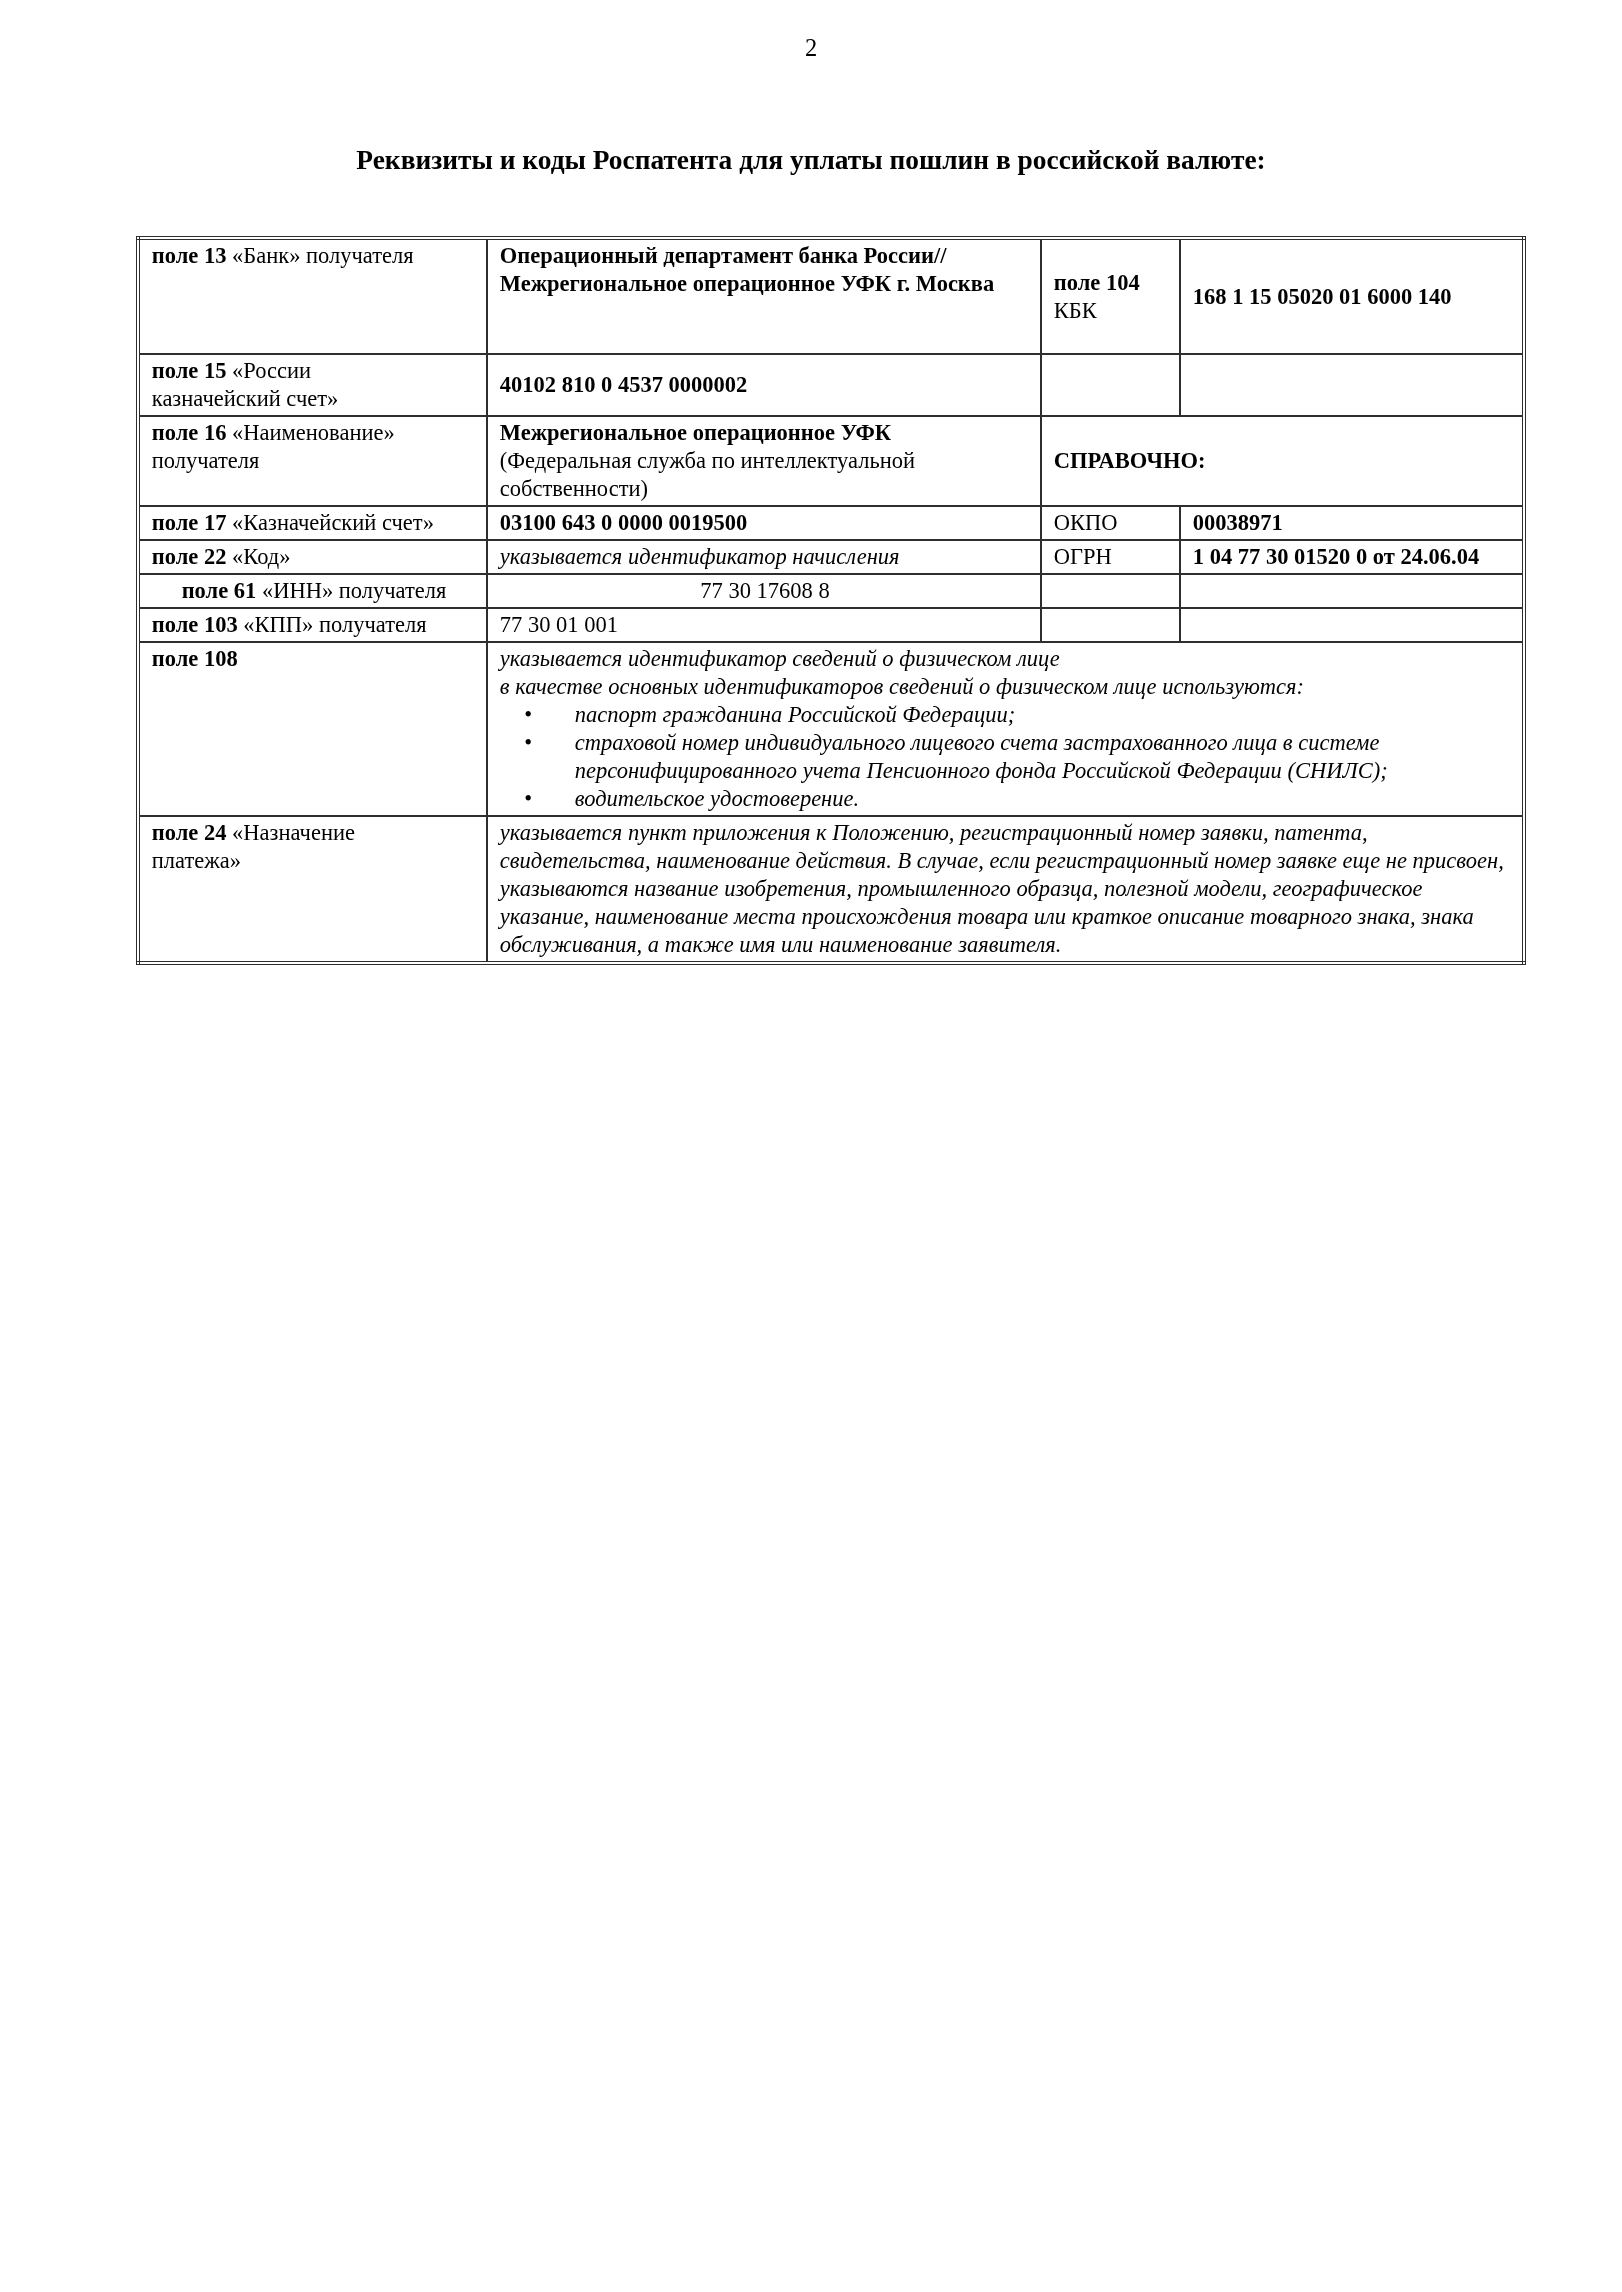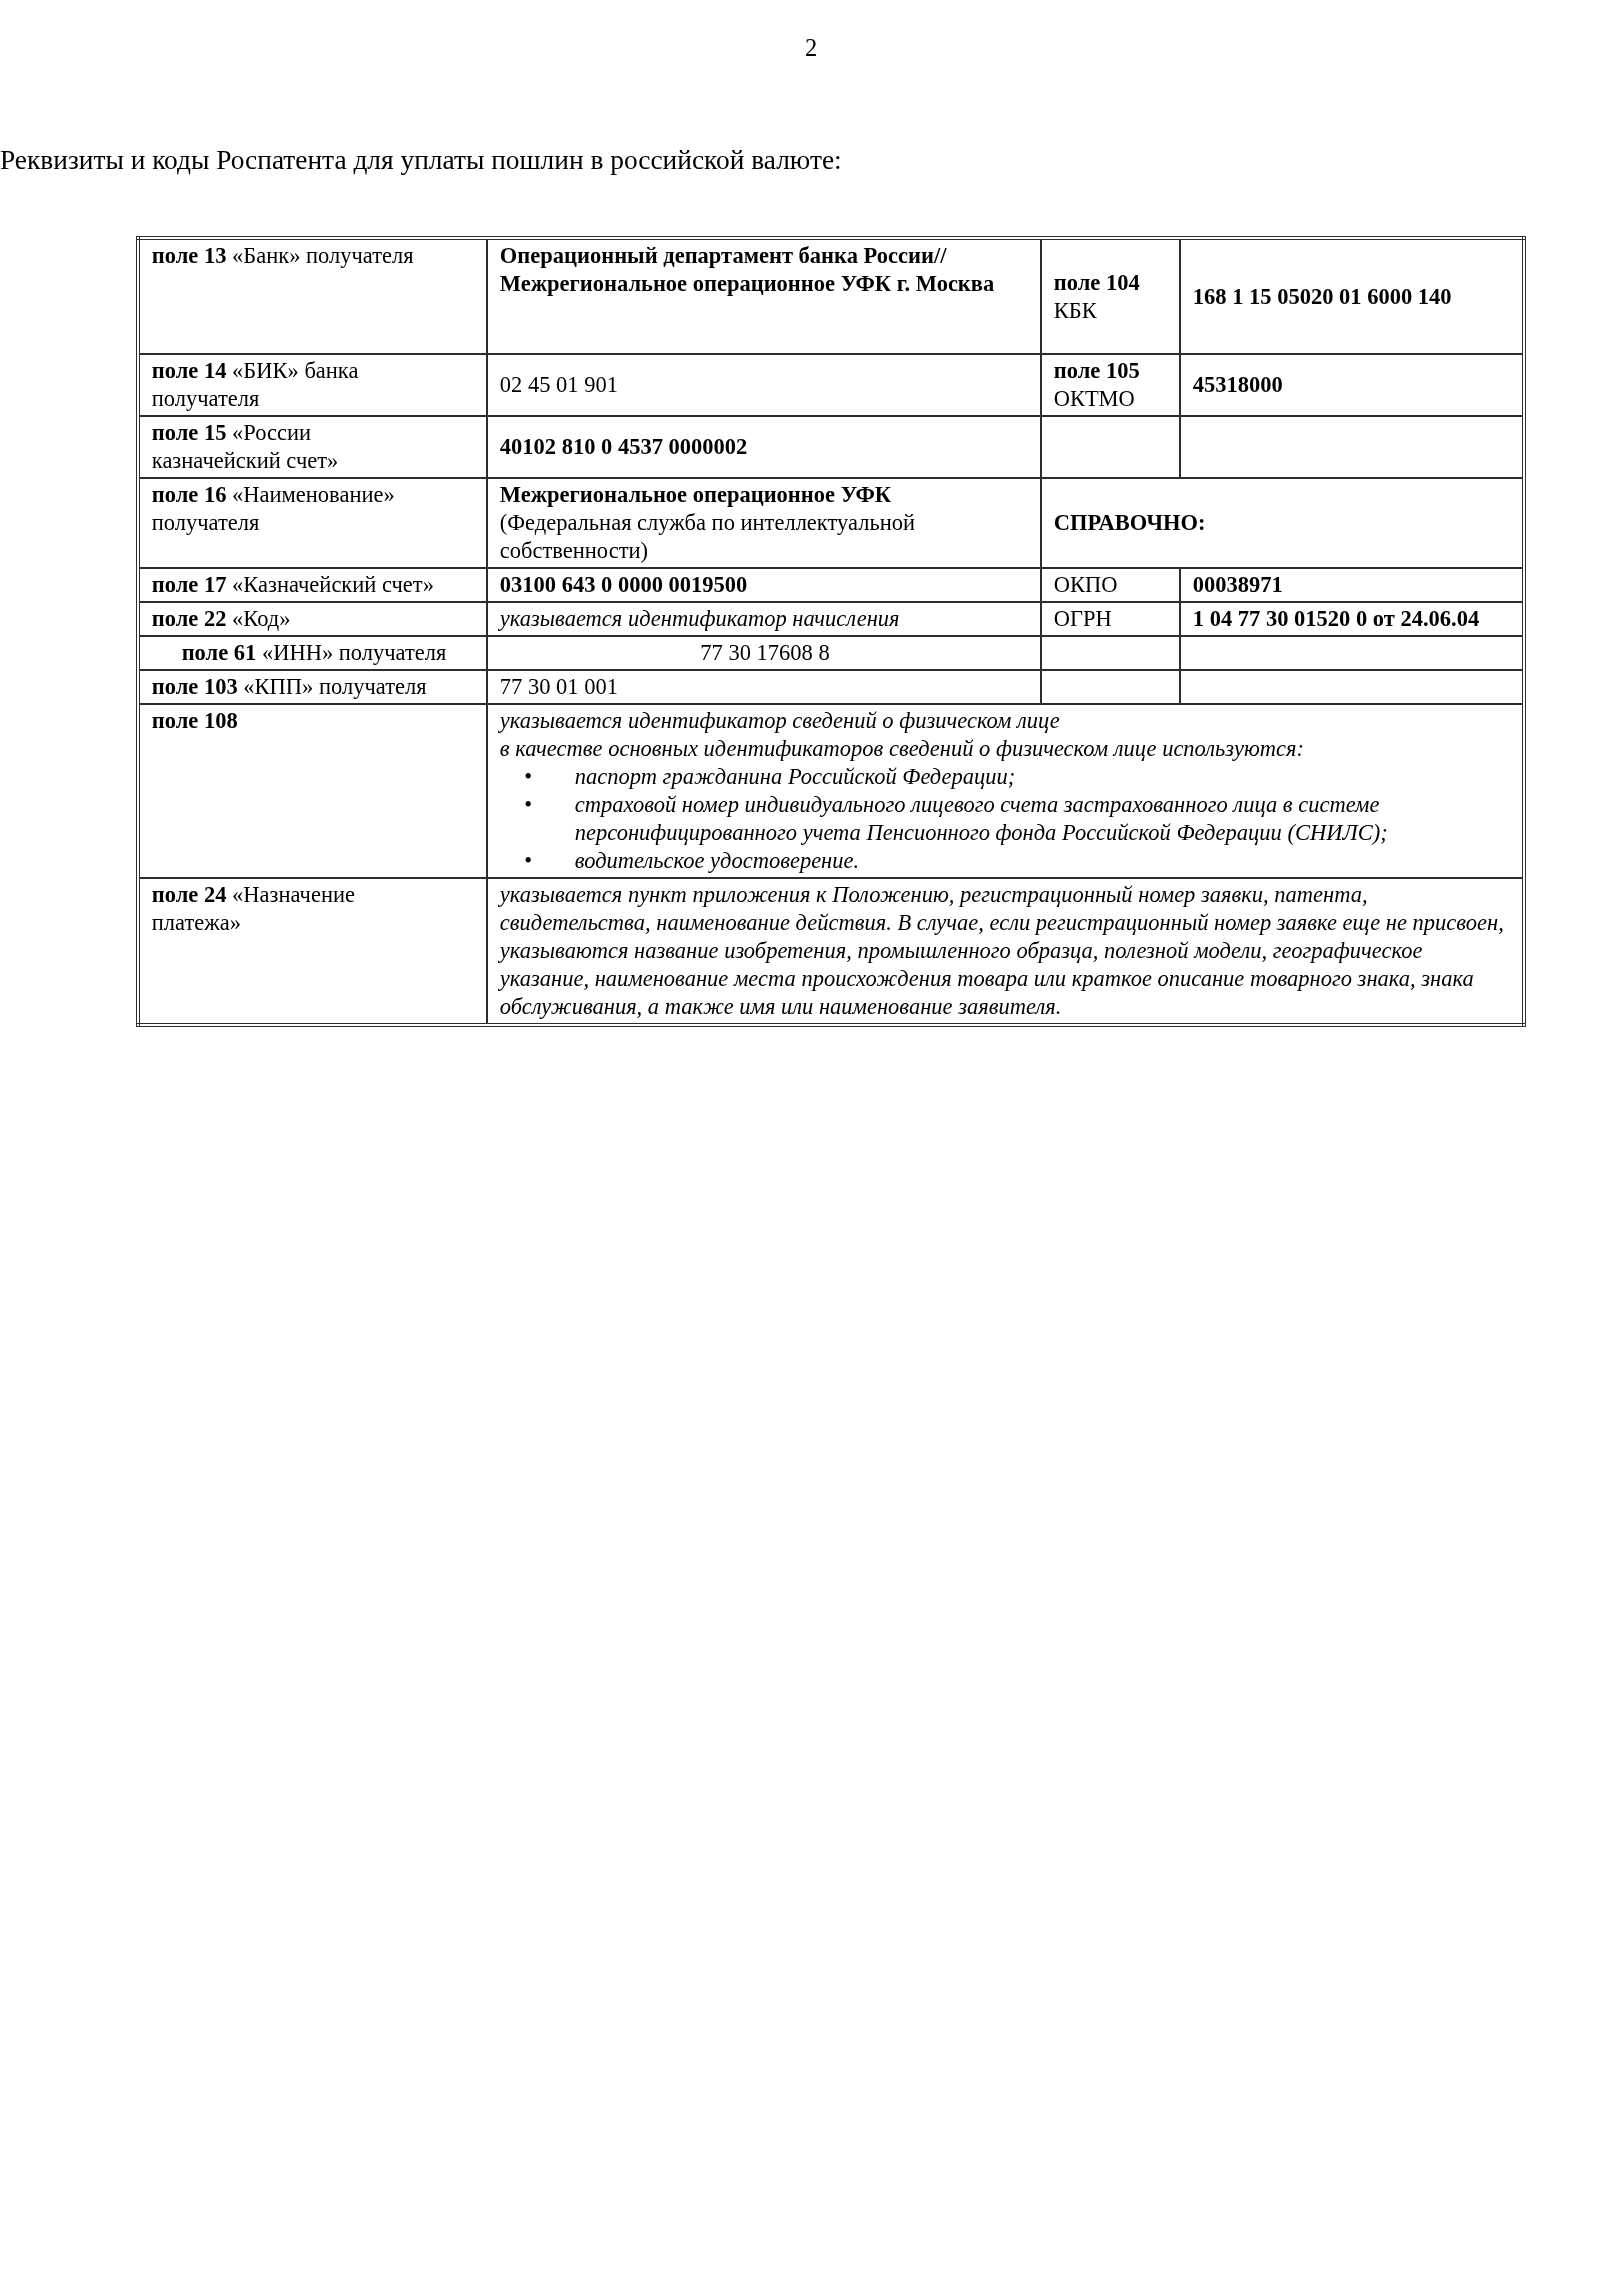--- a/index.html
+++ b/index.html
@@ -11,24 +11,24 @@
     position: relative;
   }
   .pagenum {
     padding-top: 33px;
     text-align: center;
     font-size: 24.5px;
     line-height: 29px;
   }
   .doc-title {
     margin-top: 82px;
-    text-align: left;
+    text-align: center;
     font-size: 27.4px;
     line-height: 33px;
-    font-weight: normal;
+    font-weight: bold;
   }
   .tablewrap { margin: 59px 0 0 136px; }
   table.req {
     border-collapse: collapse;
     table-layout: fixed;
     width: 1386px;
     border: 4.9px double #2e2e2e;
   }
   table.req td {
     border: 2px solid #2e2e2e;
@@ -78,32 +78,20 @@
         <tr class="r13">
     <td><span class="b">поле 13</span><span> «Банк» получателя</span></td>
     <td class="b">Операционный департамент банка России//Межрегиональное операционное УФК г. Москва</td>
     <td class="vmid">
       <div class="b">поле 104</div>
       <div>КБК</div>
     </td>
     <td class="b vmid">168 1 15 05020 01 6000 140</td>
   </tr>
 
-  <tr class="r14">
-    <td>
-      <div><span class="b">поле 14</span><span> «БИК» банка</span></div>
-      <div>получателя</div>
-    </td>
-    <td class="vmid">02 45 01 901</td>
-    <td class="vmid">
-      <div class="b">поле 105</div>
-      <div>ОКТМО</div>
-    </td>
-    <td class="b vmid">45318000</td>
-  </tr>
 
   <tr class="r15">
     <td>
       <div><span class="b">поле 15</span><span> «России</span></div>
       <div>казначейский счет»</div>
     </td>
     <td class="b vmid">40102 810 0 4537 0000002</td>
     <td></td>
     <td></td>
   </tr>

